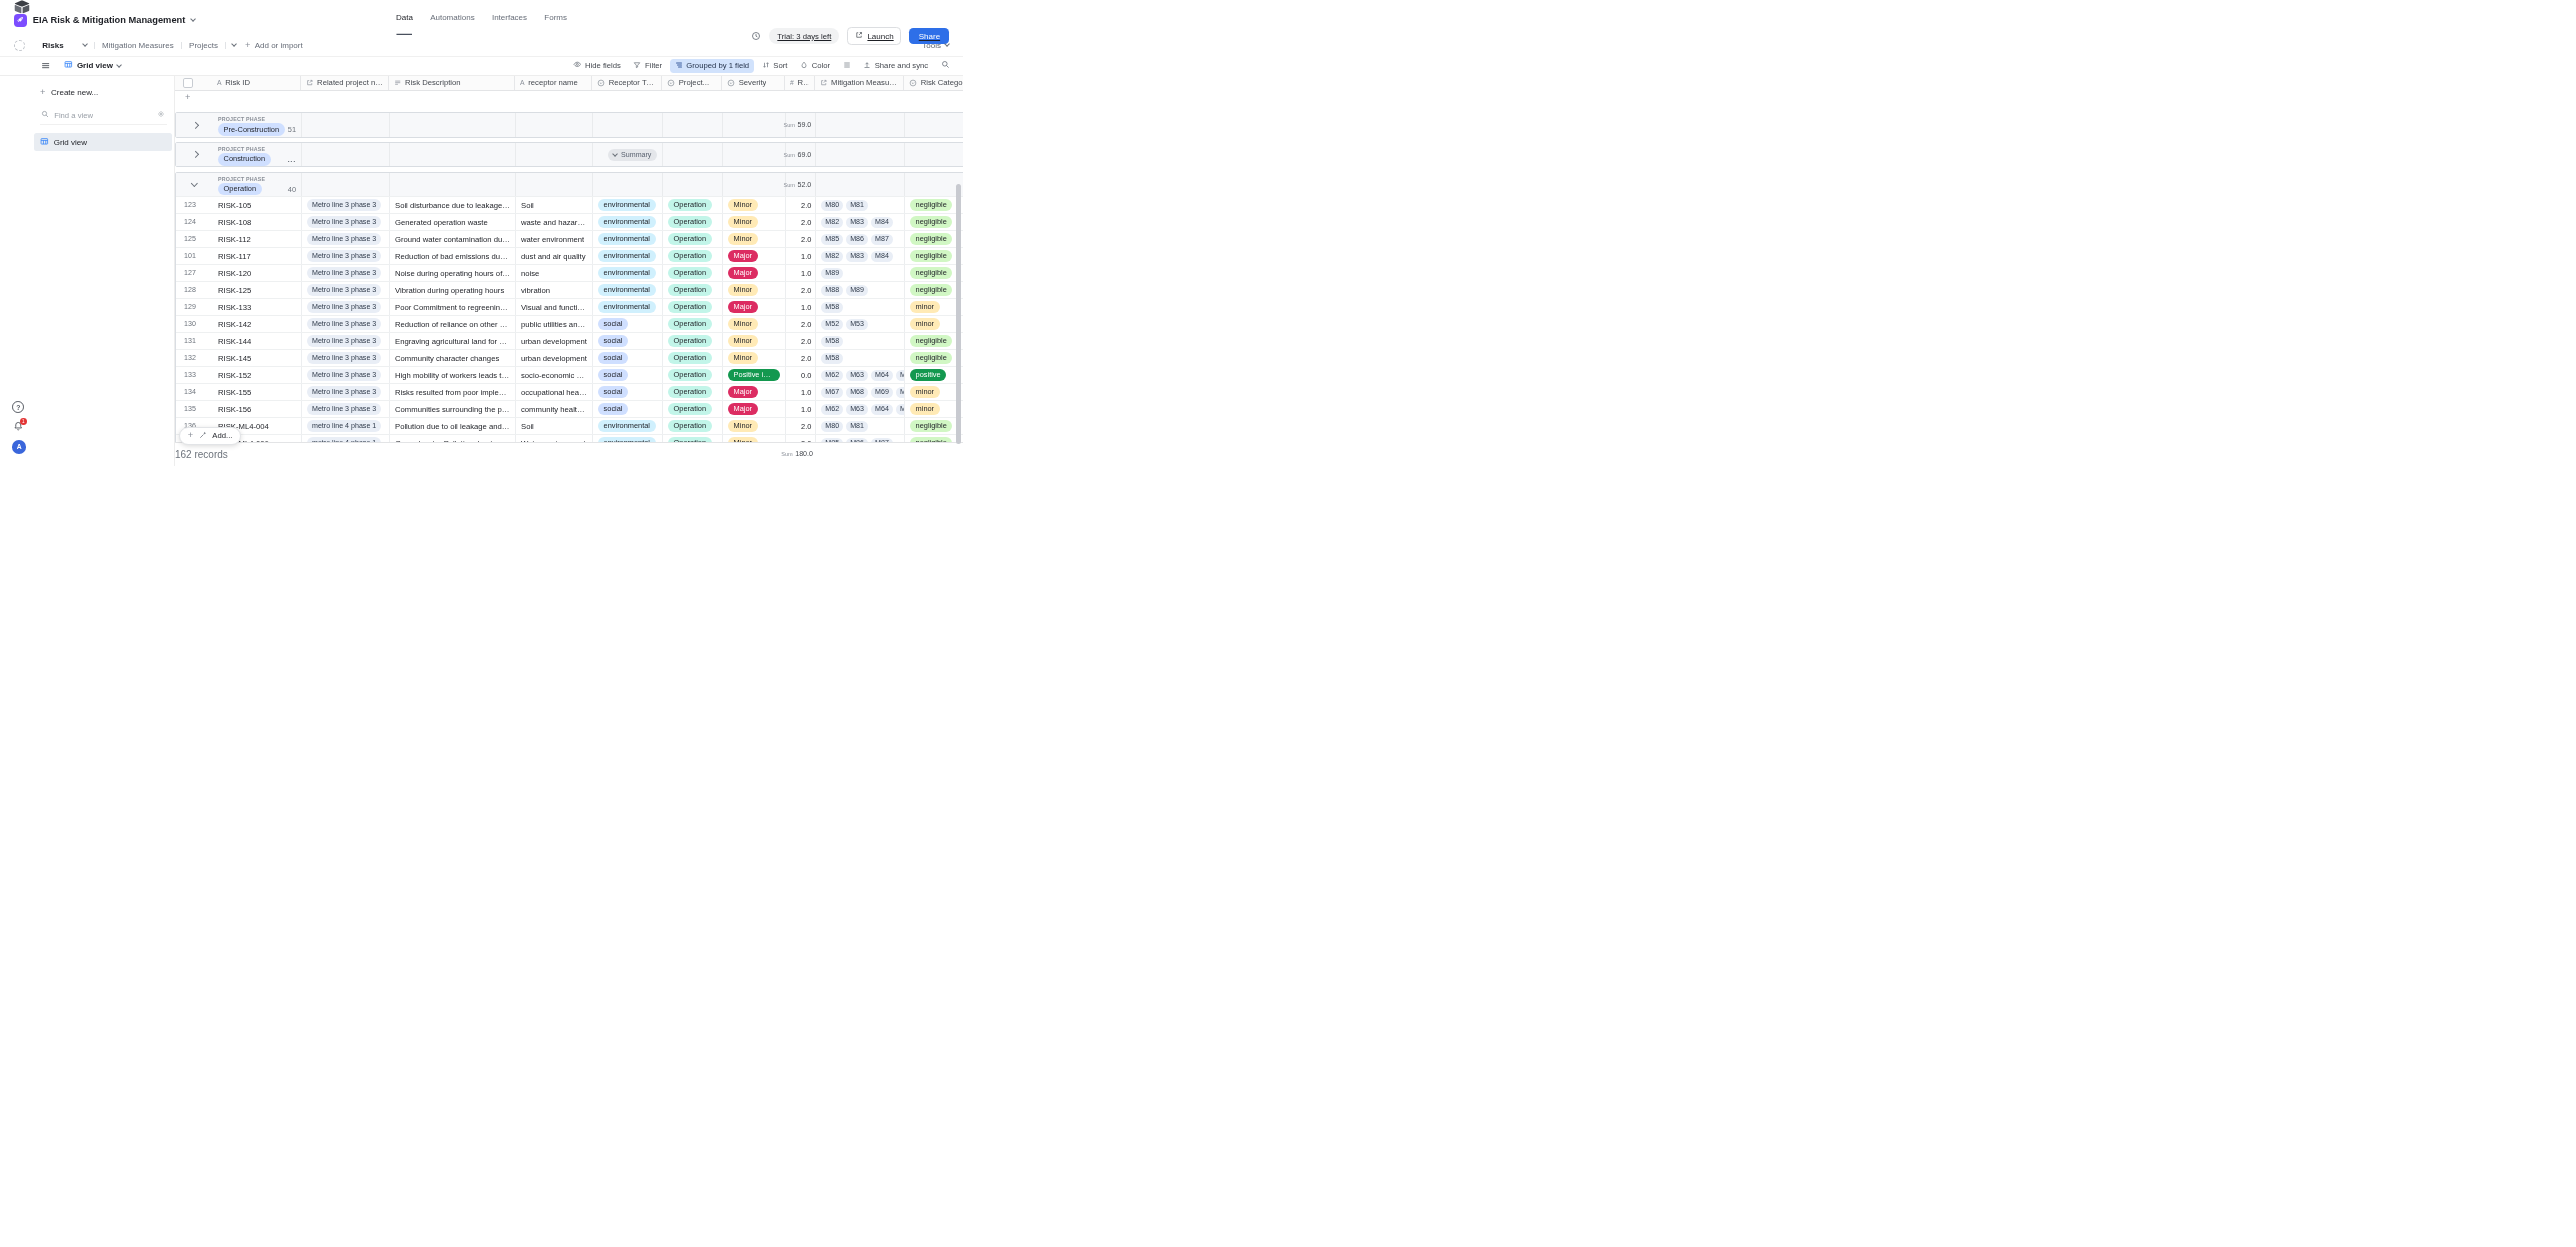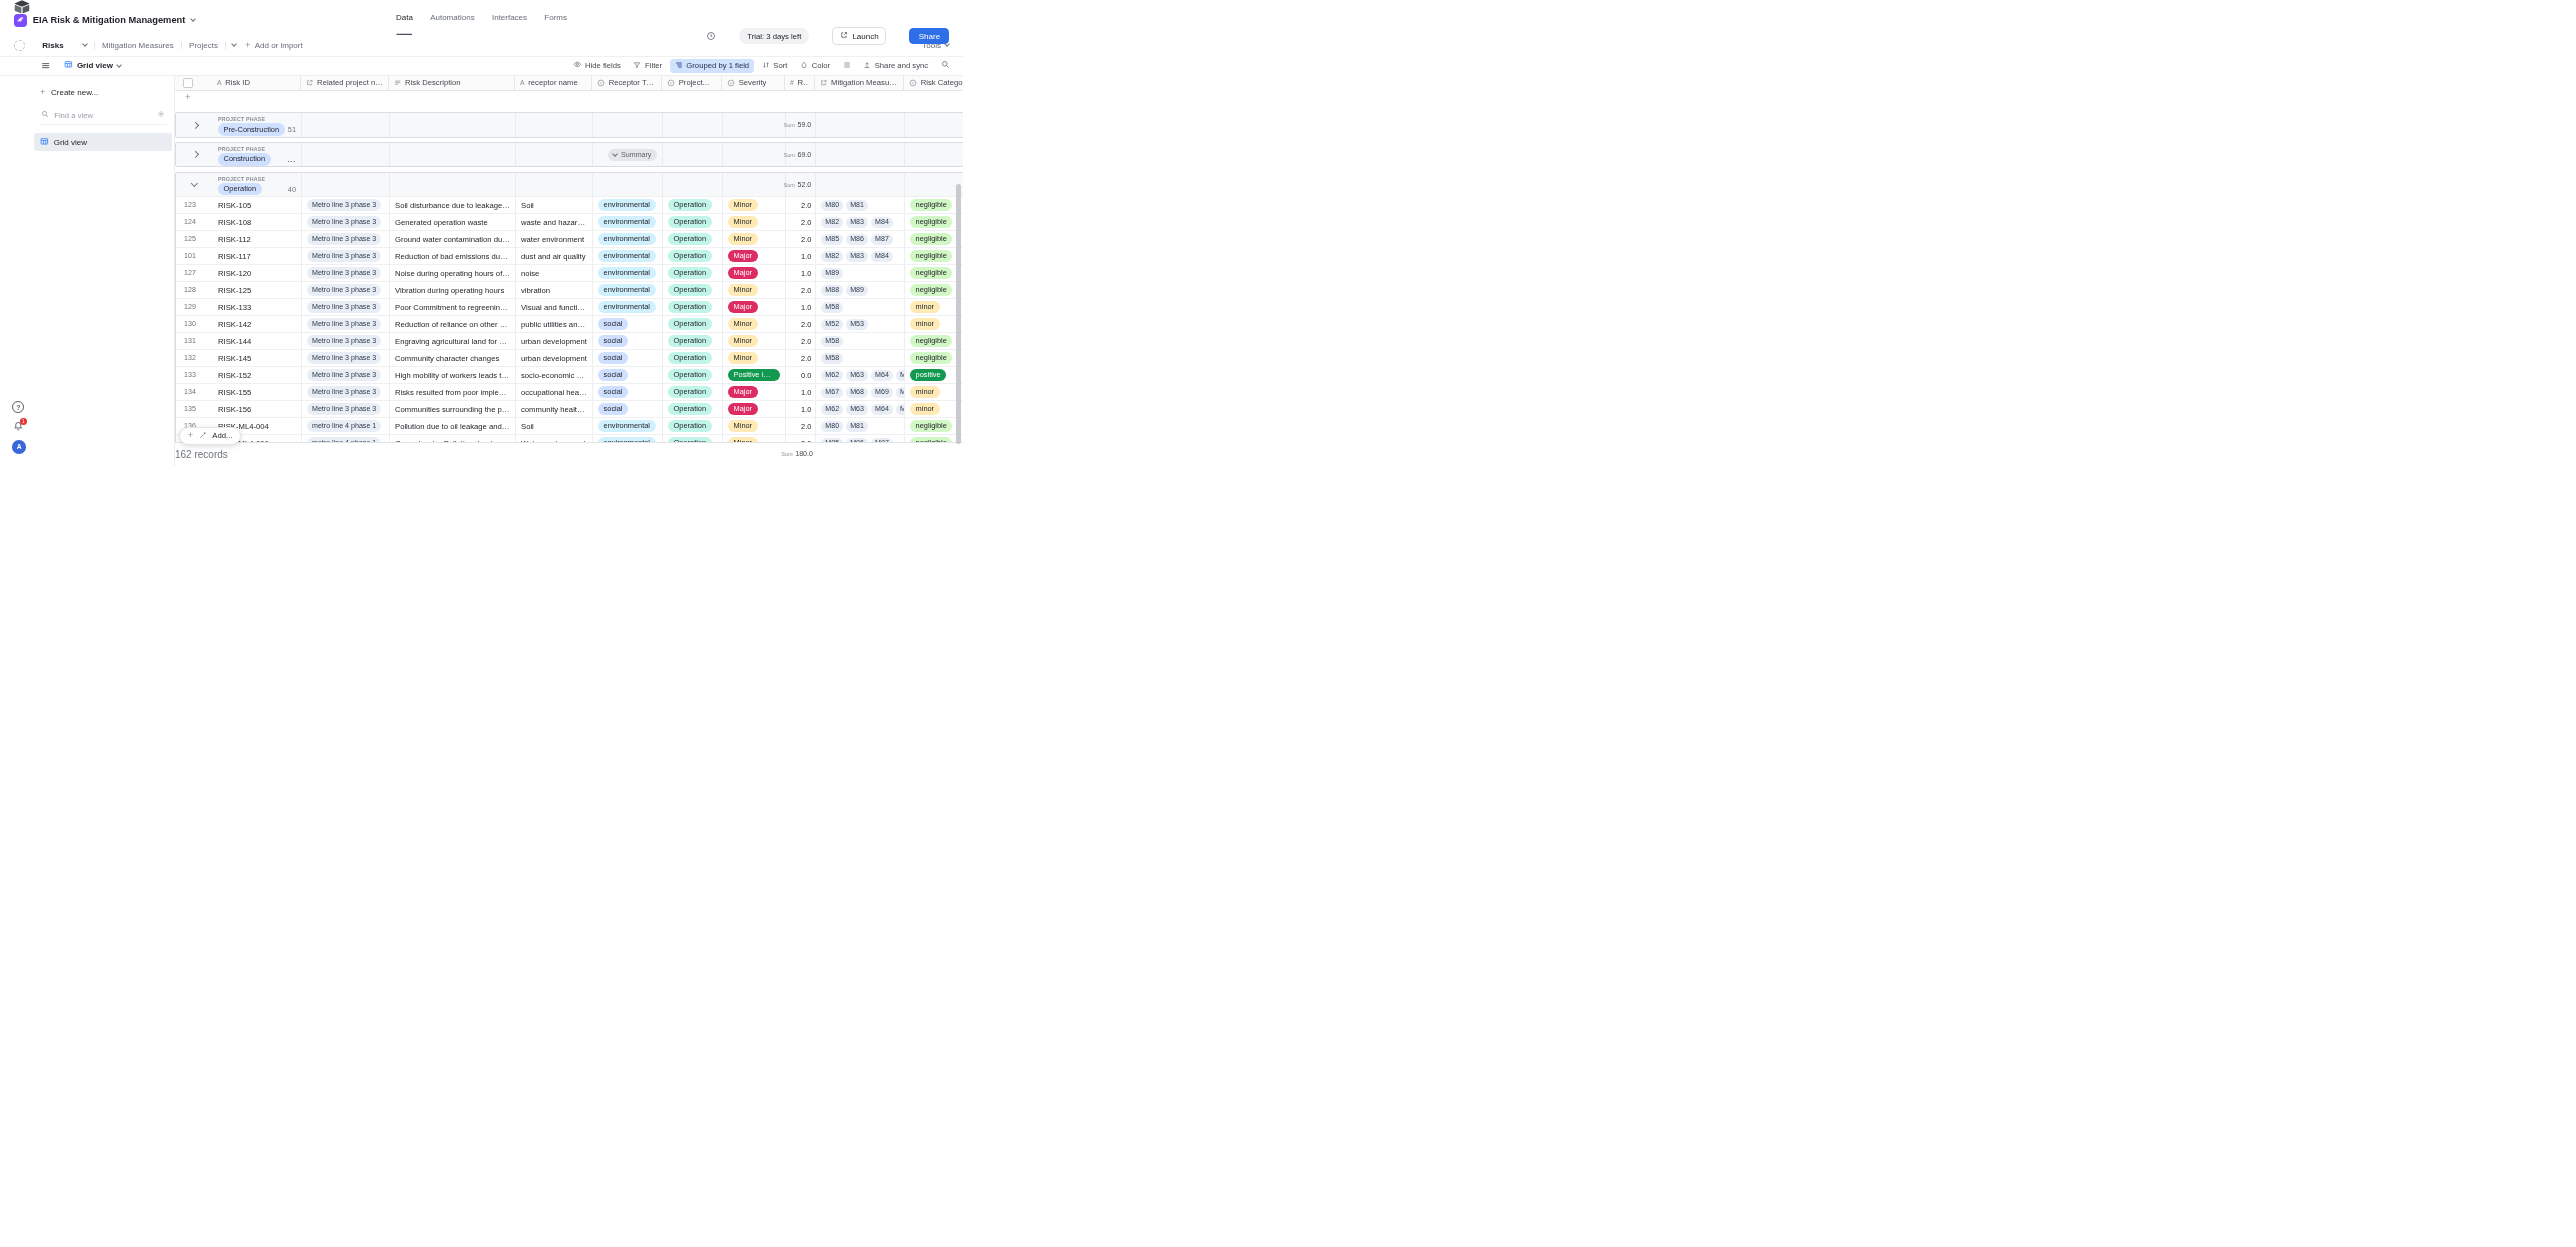--- a/index.html
+++ b/index.html
@@ -8,21 +8,21 @@
 
   
   .topbar{height:35px;display:flex;align-items:flex-start;padding:0 13.6px;box-sizing:border-box;position:relative;background:#fff;flex-direction:column;}
   .logo{display:flex;align-items:center;margin-right:18.6px;cursor:pointer;}
   .basetitle{display:flex;align-items:center;gap:5.6px;cursor:pointer;}
   .appicon{width:13.6px;height:13.6px;border-radius:3.7px;display:flex;align-items:center;justify-content:center;}
   .title{font-size:9.3px;font-weight:700;color:#1d1f25;white-space:nowrap;}
   .topnav{position:absolute;left:50%;transform:translateX(-50%);top:0;height:100%;display:flex;gap:17.3px;}
   .navitem{display:flex;align-items:center;color:#676d78;font-size:8px;cursor:pointer;height:100%;}
   .navitem.active{color:#1d1f25;box-shadow:inset 0 -1.2px 0 #49505e;}
-  .topright{margin-left:auto;display:flex;align-items:center;gap:23px;}
+  .topright{margin-left:auto;display:flex;align-items:center;gap:8px;text-decoration:underline;}
   .icbtn{display:flex;align-items:center;justify-content:center;cursor:pointer;}
   .trial{background:#f1f2f3;border-radius:10px;padding:3.7px 8px;font-size:7.7px;color:#1d1f25;white-space:nowrap;}
   .launch{display:flex;align-items:center;gap:4.3px;background:#fff;border:0.6px solid #dcdee1;border-radius:4.3px;padding:3.1px 6.8px;font-size:8px;color:#1d1f25;cursor:pointer;font-family:inherit;}
   .share{border:none;border-radius:4.3px;padding:3.7px 9.3px;font-size:8px;color:#fff;cursor:pointer;font-family:inherit;}
 
   
   .tabbar{height:21.7px;display:flex;align-items:center;border-bottom:0.6px solid #f0f0f0;padding-right:13.6px;box-sizing:border-box;}
   .spinner{width:9.3px;height:9.3px;border-radius:50%;border:1.2px dashed #c0c4ca;margin-left:13.6px;flex:none;}
   .ttab{padding:0 7.4px;color:#676d78;font-size:8px;display:flex;align-items:center;gap:19px;cursor:pointer;white-space:nowrap;}
   .ttab:first-of-type{margin-left:10px;}

